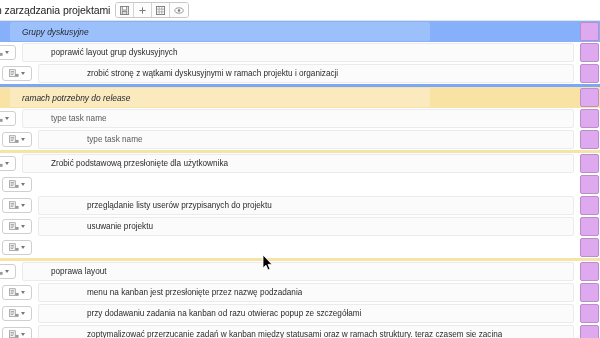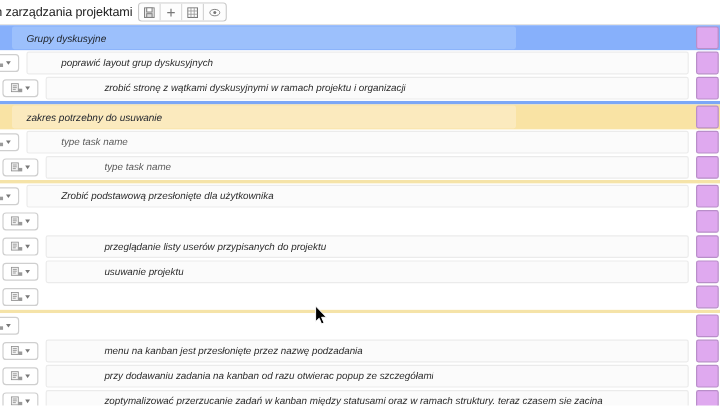--- a/index.html
+++ b/index.html
@@ -102,21 +102,20 @@
     position: absolute;
     top: 1px;
     right: 26px;
     height: 19px;
     display: flex;
     align-items: center;
     background: #fbfbfb;
     border: 1px solid #ebebeb;
     border-radius: 2px;
     overflow: hidden;
-    font-style: italic;
   }
   .bar.lvl1 { left: 22px; }
   .bar.lvl2 { left: 38px; text-align: center; }
   .bar .label {
     font-size: 8.2px;
     color: #2b2b2b;
     white-space: nowrap;
     overflow: hidden;
     text-overflow: clip;
   }
@@ -244,21 +243,21 @@
       </div>
       <div class="bar lvl2">
         <span class="label">zrobić stronę z wątkami dyskusyjnymi w ramach projektu i organizacji</span>
       </div>
       <div class="chip"></div>
     </div>
     <div class="sep blue"></div>
     <div class="grouprow yellow">
       <div class="fill"></div>
       <div class="inner">
-        <span class="glabel">zakres potrzebny do usuwanie</span>
+        <span class="glabel">ramach potrzebny do release</span>
       </div>
       <div class="chip"></div>
     </div>
     <div class="row">
       <div class="ctrl lvl1">
         <svg width="10" height="9" viewBox="0 0 12 10">
           <rect x="0.5" y="0.5" width="7" height="8" fill="#f2f2f2" stroke="#8a8a8a" stroke-width="0.8"></rect>
           <path d="M2 2.6H6 M2 4.4H6 M2 6.2H5" stroke="#8a8a8a" stroke-width="0.8"></path>
           <rect x="7.5" y="5.5" width="4" height="3.5" fill="#9a9a9a"></rect>
         </svg>
@@ -350,20 +349,23 @@
     </div>
     <div class="sep yellow"></div>
     <div class="row">
       <div class="ctrl lvl1">
         <svg width="10" height="9" viewBox="0 0 12 10">
           <rect x="0.5" y="0.5" width="7" height="8" fill="#f2f2f2" stroke="#8a8a8a" stroke-width="0.8"></rect>
           <path d="M2 2.6H6 M2 4.4H6 M2 6.2H5" stroke="#8a8a8a" stroke-width="0.8"></path>
           <rect x="7.5" y="5.5" width="4" height="3.5" fill="#9a9a9a"></rect>
         </svg>
         <span class="caret"></span>
+      </div>
+      <div class="bar lvl1">
+        <span class="label">poprawa layout</span>
       </div>
       <div class="chip"></div>
     </div>
     <div class="row">
       <div class="ctrl lvl2">
         <svg width="10" height="9" viewBox="0 0 12 10">
           <rect x="0.5" y="0.5" width="7" height="8" fill="#f2f2f2" stroke="#8a8a8a" stroke-width="0.8"></rect>
           <path d="M2 2.6H6 M2 4.4H6 M2 6.2H5" stroke="#8a8a8a" stroke-width="0.8"></path>
           <rect x="7.5" y="5.5" width="4" height="3.5" fill="#9a9a9a"></rect>
         </svg>

